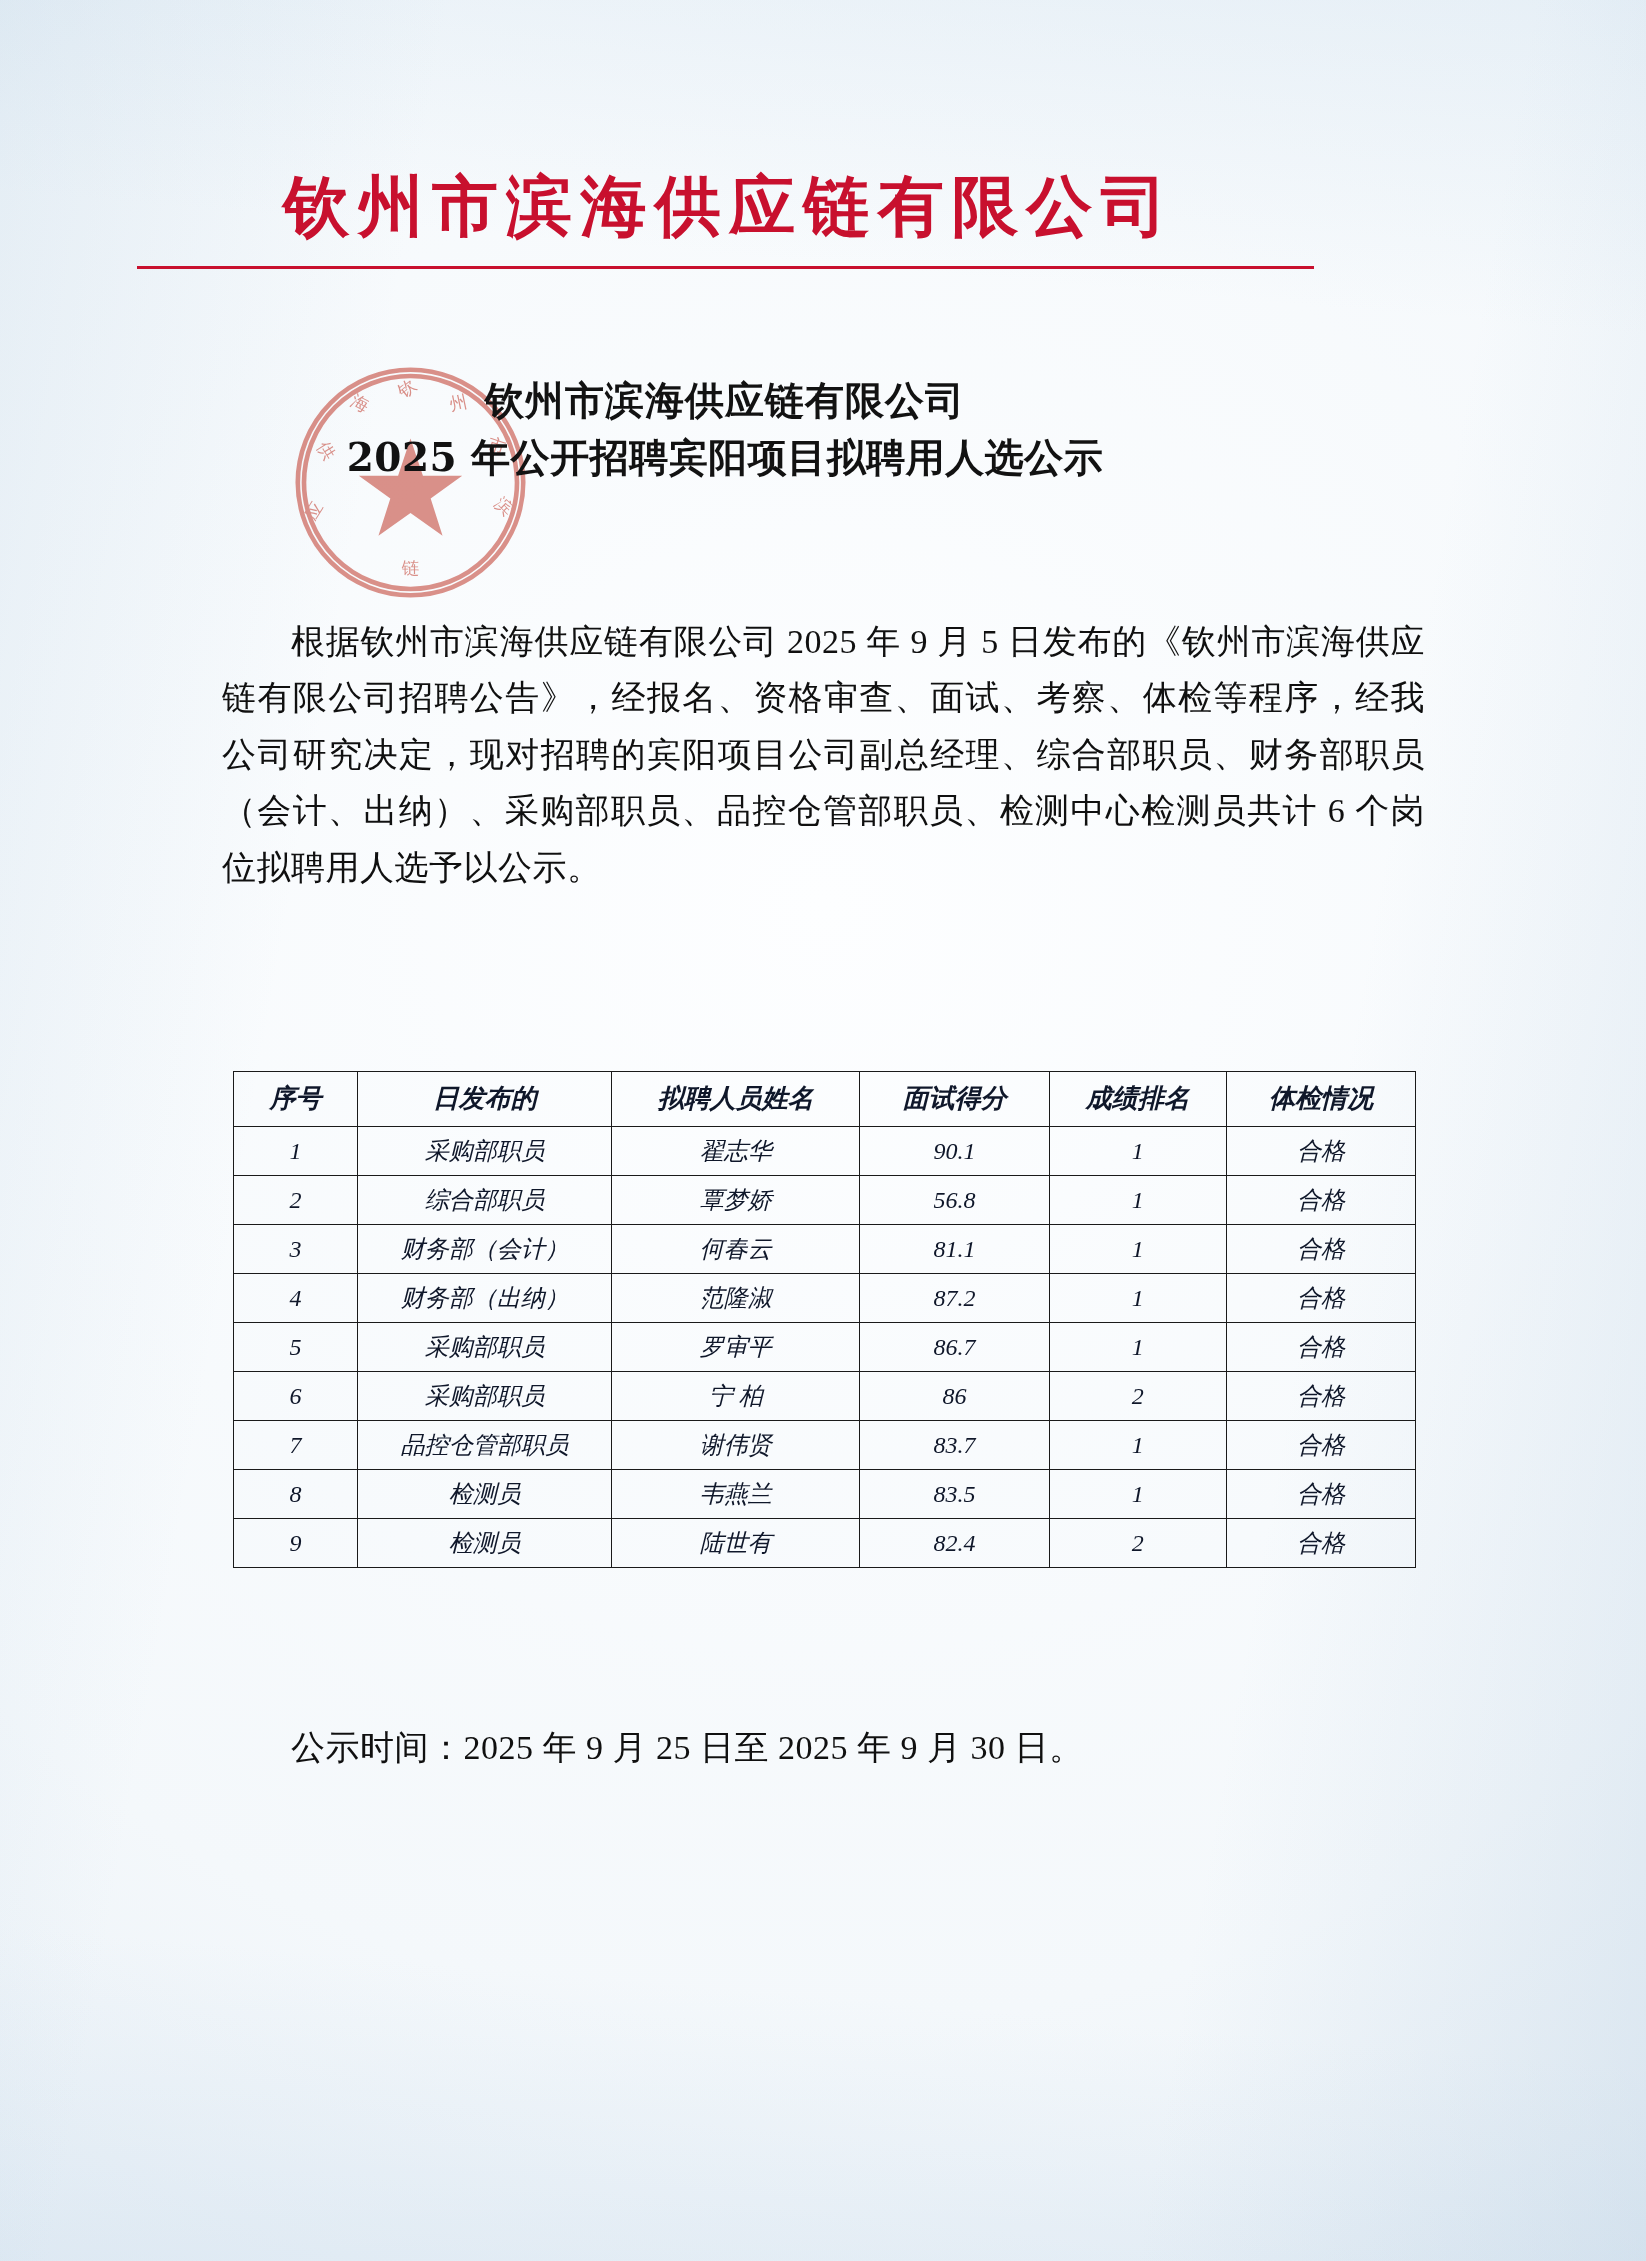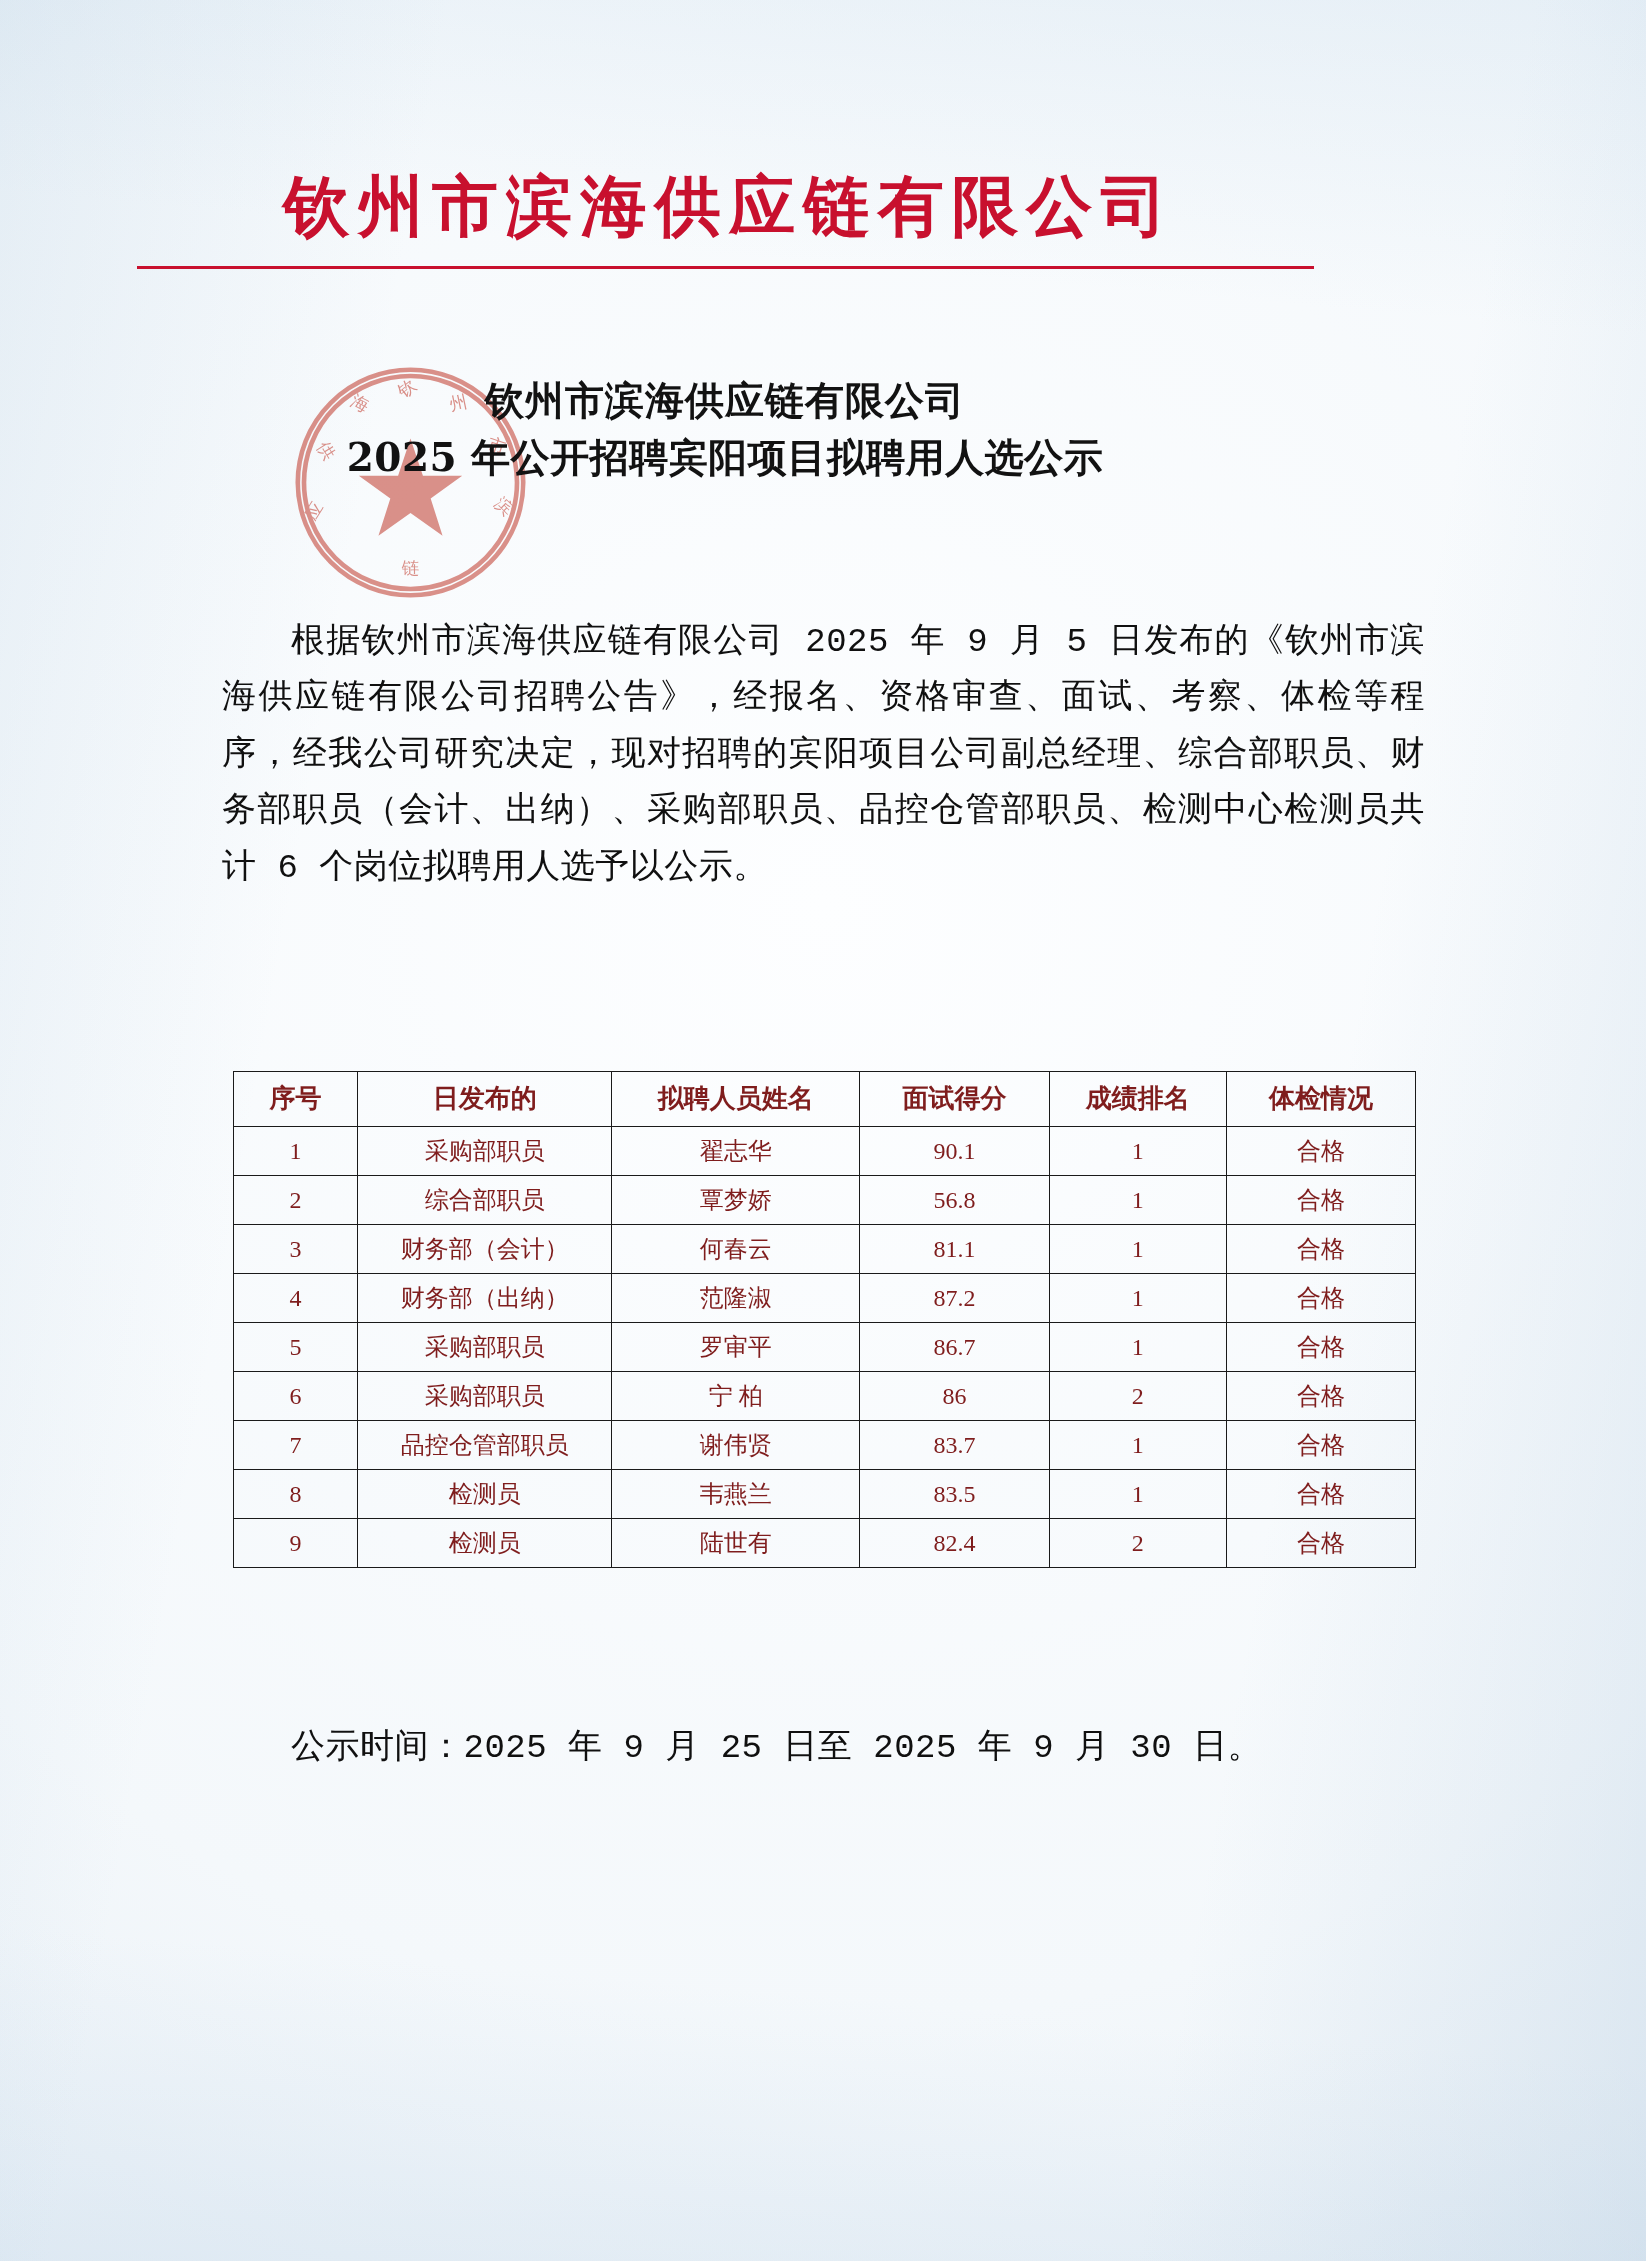--- a/index.html
+++ b/index.html
@@ -88,38 +88,38 @@
     color: #101010;
     font-size: 34px;
     line-height: 1.66;
     text-align: justify;
     text-justify: inter-ideograph;
     letter-spacing: 0.5px;
   }
   .body-block p {
     margin: 0 0 2.1px 0;
     text-indent: 69px;
-    font-family: Liberation Mono, monospace;
   }
   #para-intro { top: 614px; }
   #para-after { top: 1720px; }
   #para-after p { margin-bottom: 5.2px; }
 
   
   .tbl-wrap {
     position: absolute;
     left: 233px;
     top: 1071px;
     width: 1183px;
   }
   table.ann {
     border-collapse: collapse;
     width: 100%;
     font-size: 24px;
-    color: #7f1d1d;
+    color: #0f172a;
+    font-style: italic;
   }
   table.ann th, table.ann td {
     border: 1.5px solid #1a1a1a;
     text-align: center;
     padding: 0;
     height: 48px;
     font-weight: normal;
     line-height: 1.1;
   }
   table.ann thead th {

